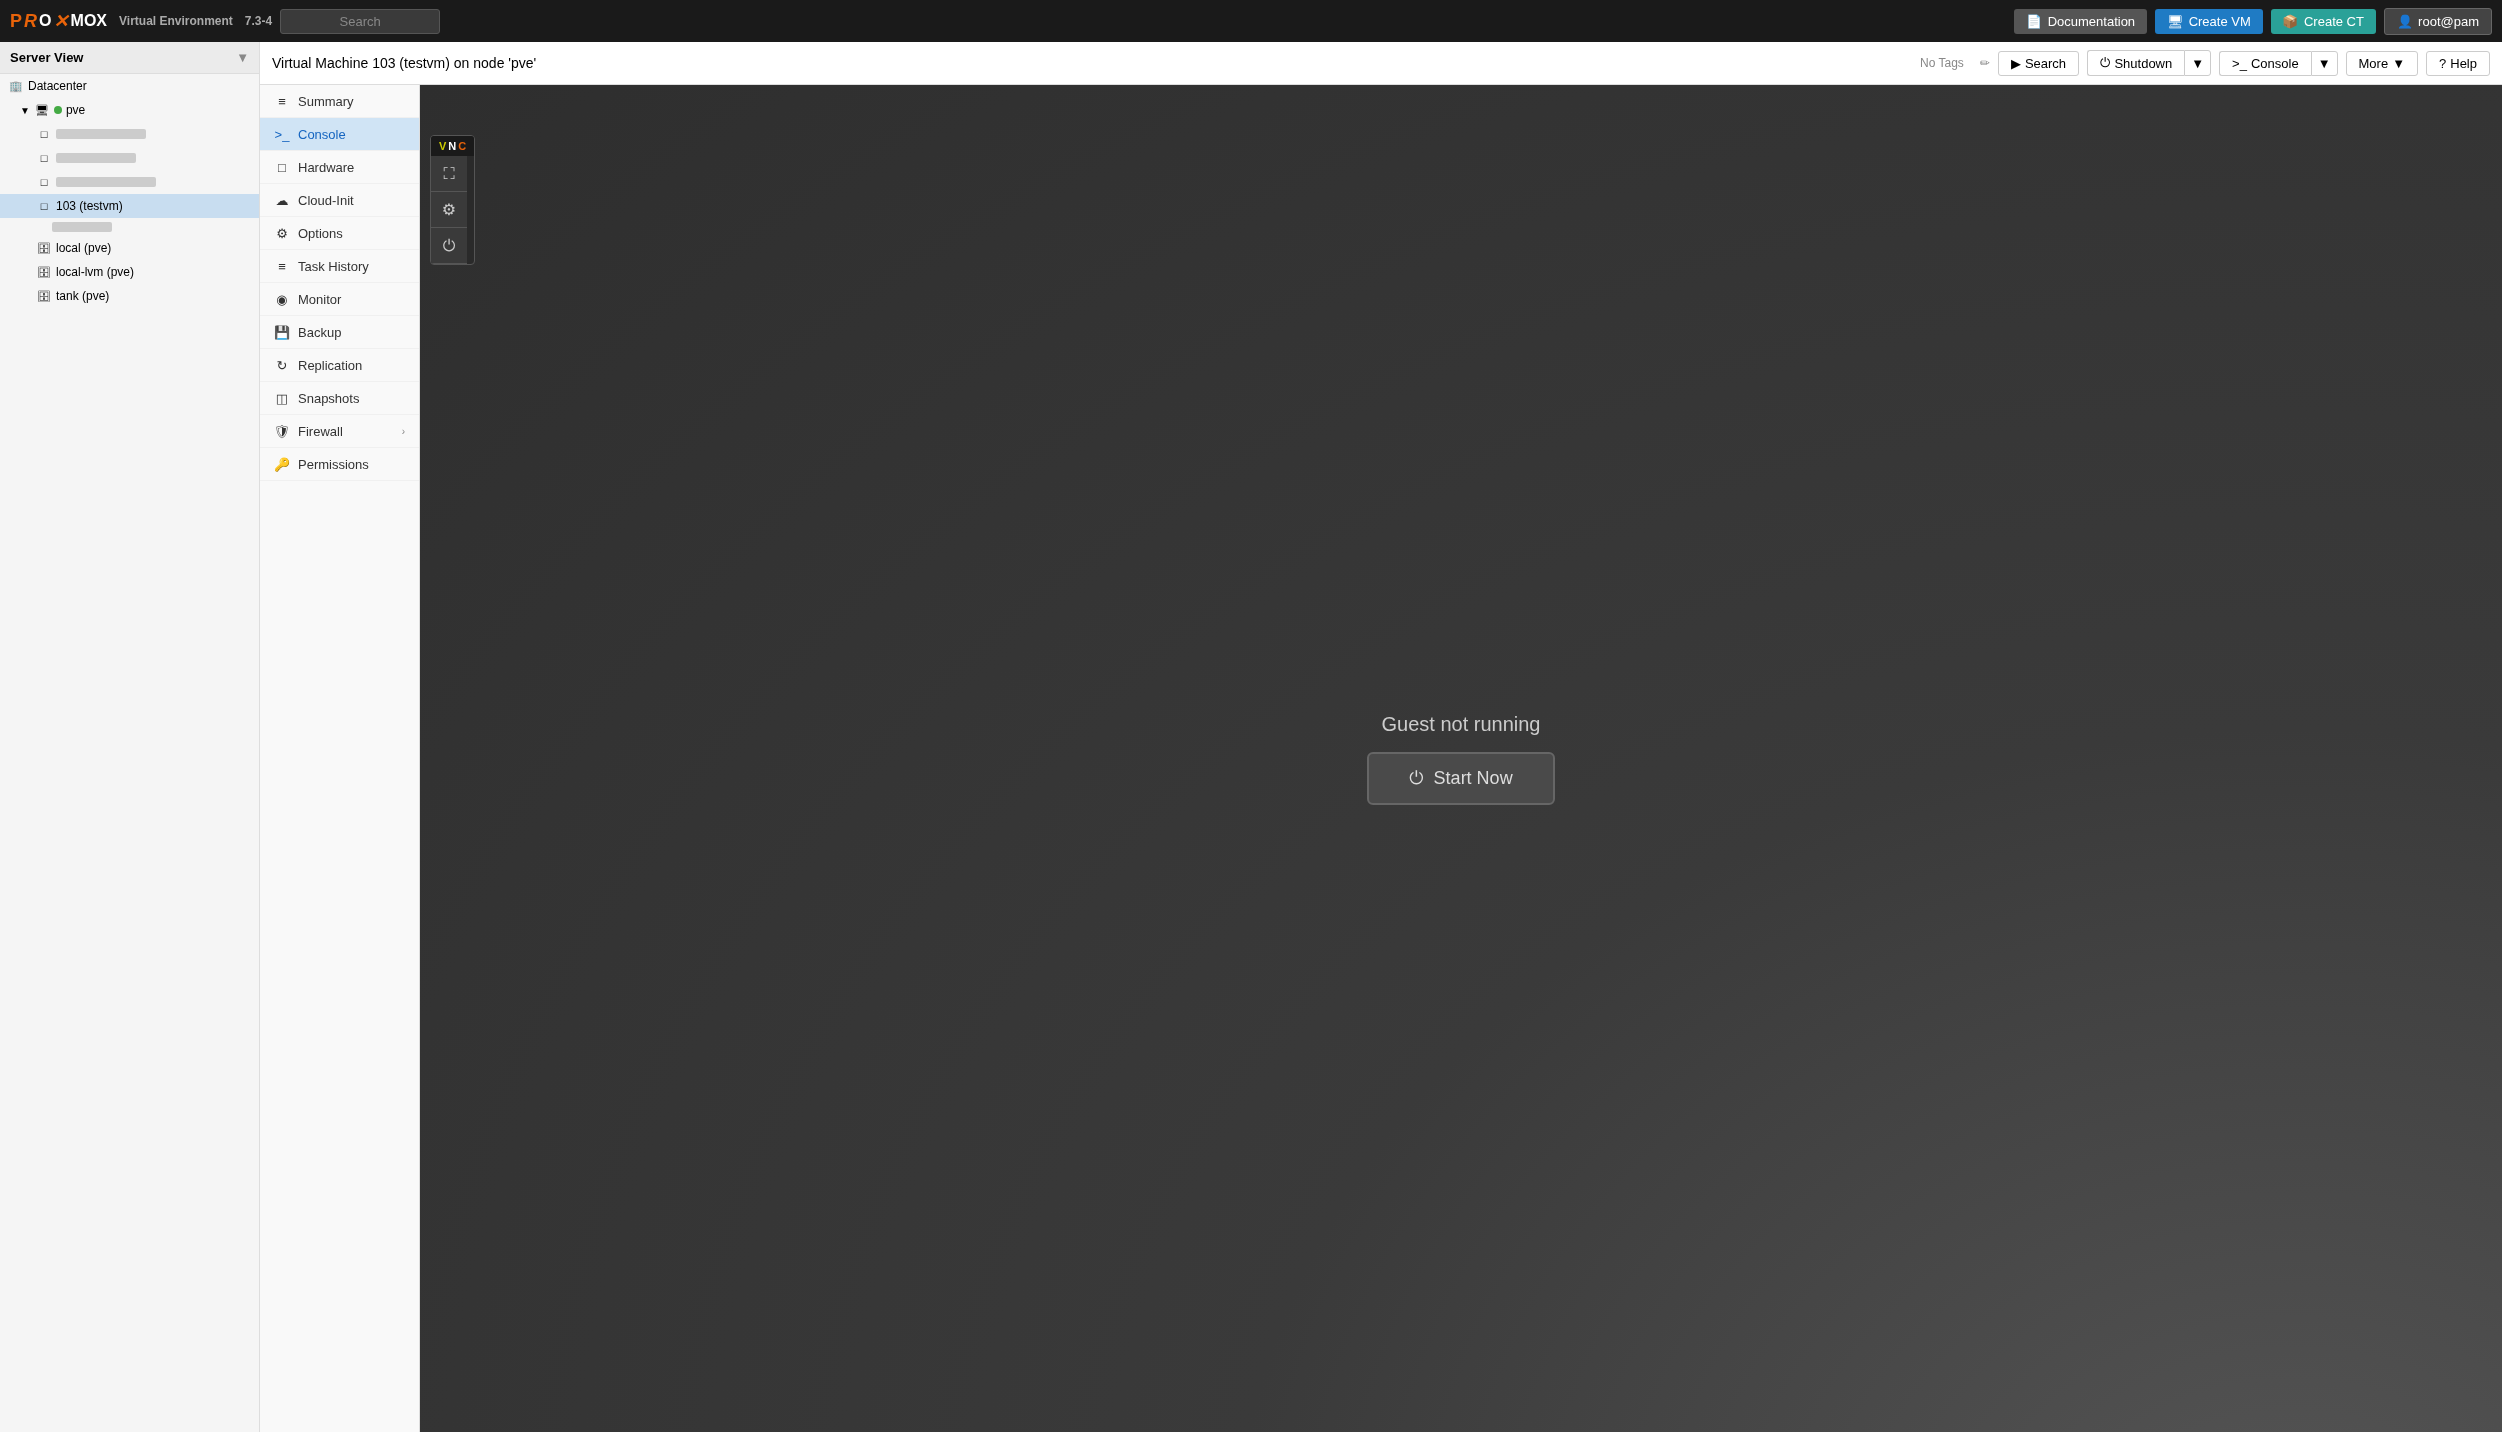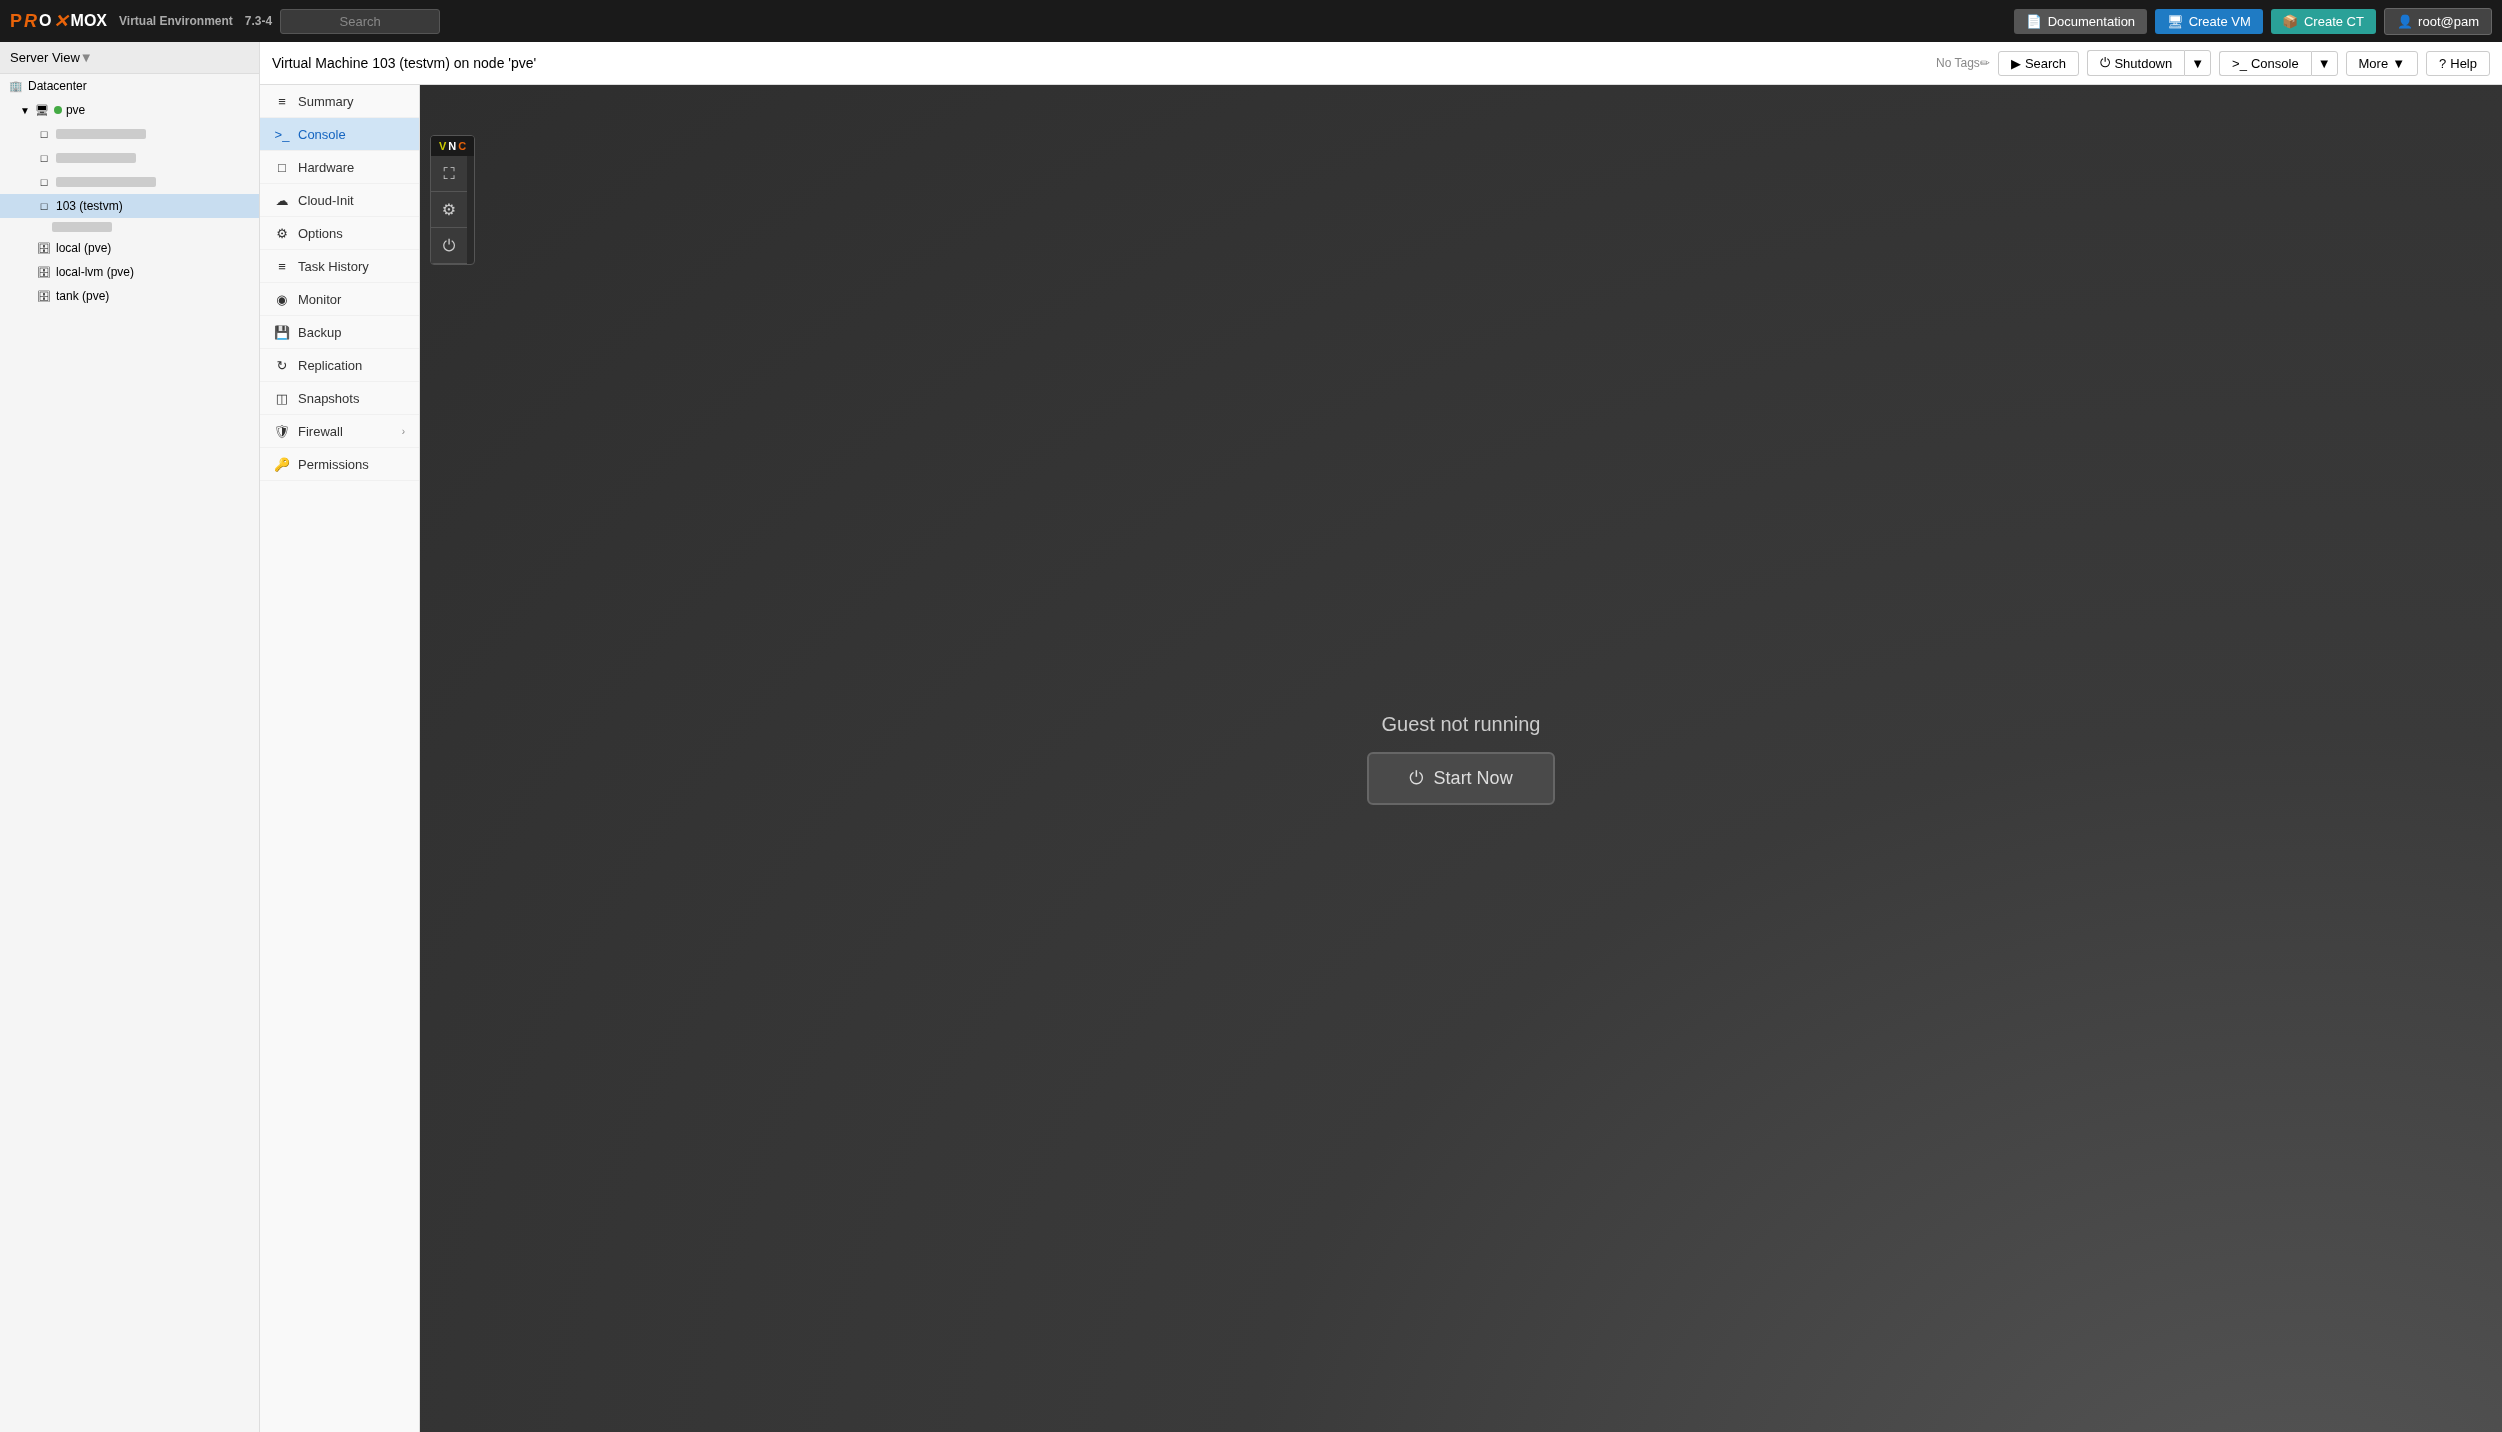--- a/index.html
+++ b/index.html
@@ -35,43 +35,43 @@
 
     
     #main-layout { display: flex; position: fixed; top: 42px; left: 0; right: 0; bottom: 0; }
 
     
     #sidebar {
       width: 260px; background: #f5f5f5; border-right: 1px solid #ddd;
       display: flex; flex-direction: column; overflow-y: auto;
     }
     #server-view-header {
-      display: flex; align-items: center; justify-content: flex-start;
+      display: flex; align-items: center; justify-content: space-between;
       padding: 8px 10px; border-bottom: 1px solid #ddd; background: #ebebeb;
-      font-size: 13px; font-weight: 400;
+      font-size: 13px; font-weight: 700;
     }
     .tree-item { display: flex; align-items: center; padding: 4px 8px; cursor: pointer; font-size: 12px; gap: 4px; }
     .tree-item.selected { background: #c8ddf0; }
     .tree-indent-1 { padding-left: 20px; }
     .tree-indent-2 { padding-left: 36px; }
     .tree-indent-3 { padding-left: 52px; }
     .tree-icon { width: 16px; height: 16px; display: inline-flex; align-items: center; justify-content: center; font-size: 11px; flex-shrink: 0; }
     .blurred-text { background: #ccc; border-radius: 2px; height: 10px; display: inline-block; }
     .status-dot { width: 8px; height: 8px; border-radius: 50%; background: #44aa44; display: inline-block; flex-shrink: 0; }
 
     
     #content-area { flex: 1; display: flex; flex-direction: column; overflow: hidden; }
 
     
     #content-toolbar {
       display: flex; align-items: center; padding: 8px 12px; background: white;
       border-bottom: 1px solid #ddd; gap: 8px; flex-shrink: 0;
     }
     #vm-title { font-size: 14px; font-weight: 500; flex: 1; }
-    #no-tags { color: #888; font-size: 12px; display: flex; align-items: center; gap: 0; margin-left: 39px; }
+    #no-tags { color: #888; font-size: 12px; display: flex; align-items: center; gap: 16px; margin-left: 39px; }
     .toolbar-btn {
       display: flex; align-items: center; gap: 4px; padding: 4px 12px;
       border: 1px solid #ccc; border-radius: 3px; background: white;
       cursor: pointer; font-size: 13px;
     }
     #shutdown-btn { border-right: none; border-radius: 3px 0 0 3px; }
     #shutdown-dropdown { padding: 4px 6px; border-radius: 0 3px 3px 0; border-left: 1px solid #ccc; }
     #console-btn { border-right: none; border-radius: 3px 0 0 3px; }
     #console-dropdown { padding: 4px 6px; border-radius: 0 3px 3px 0; border-left: 1px solid #ccc; }
 

